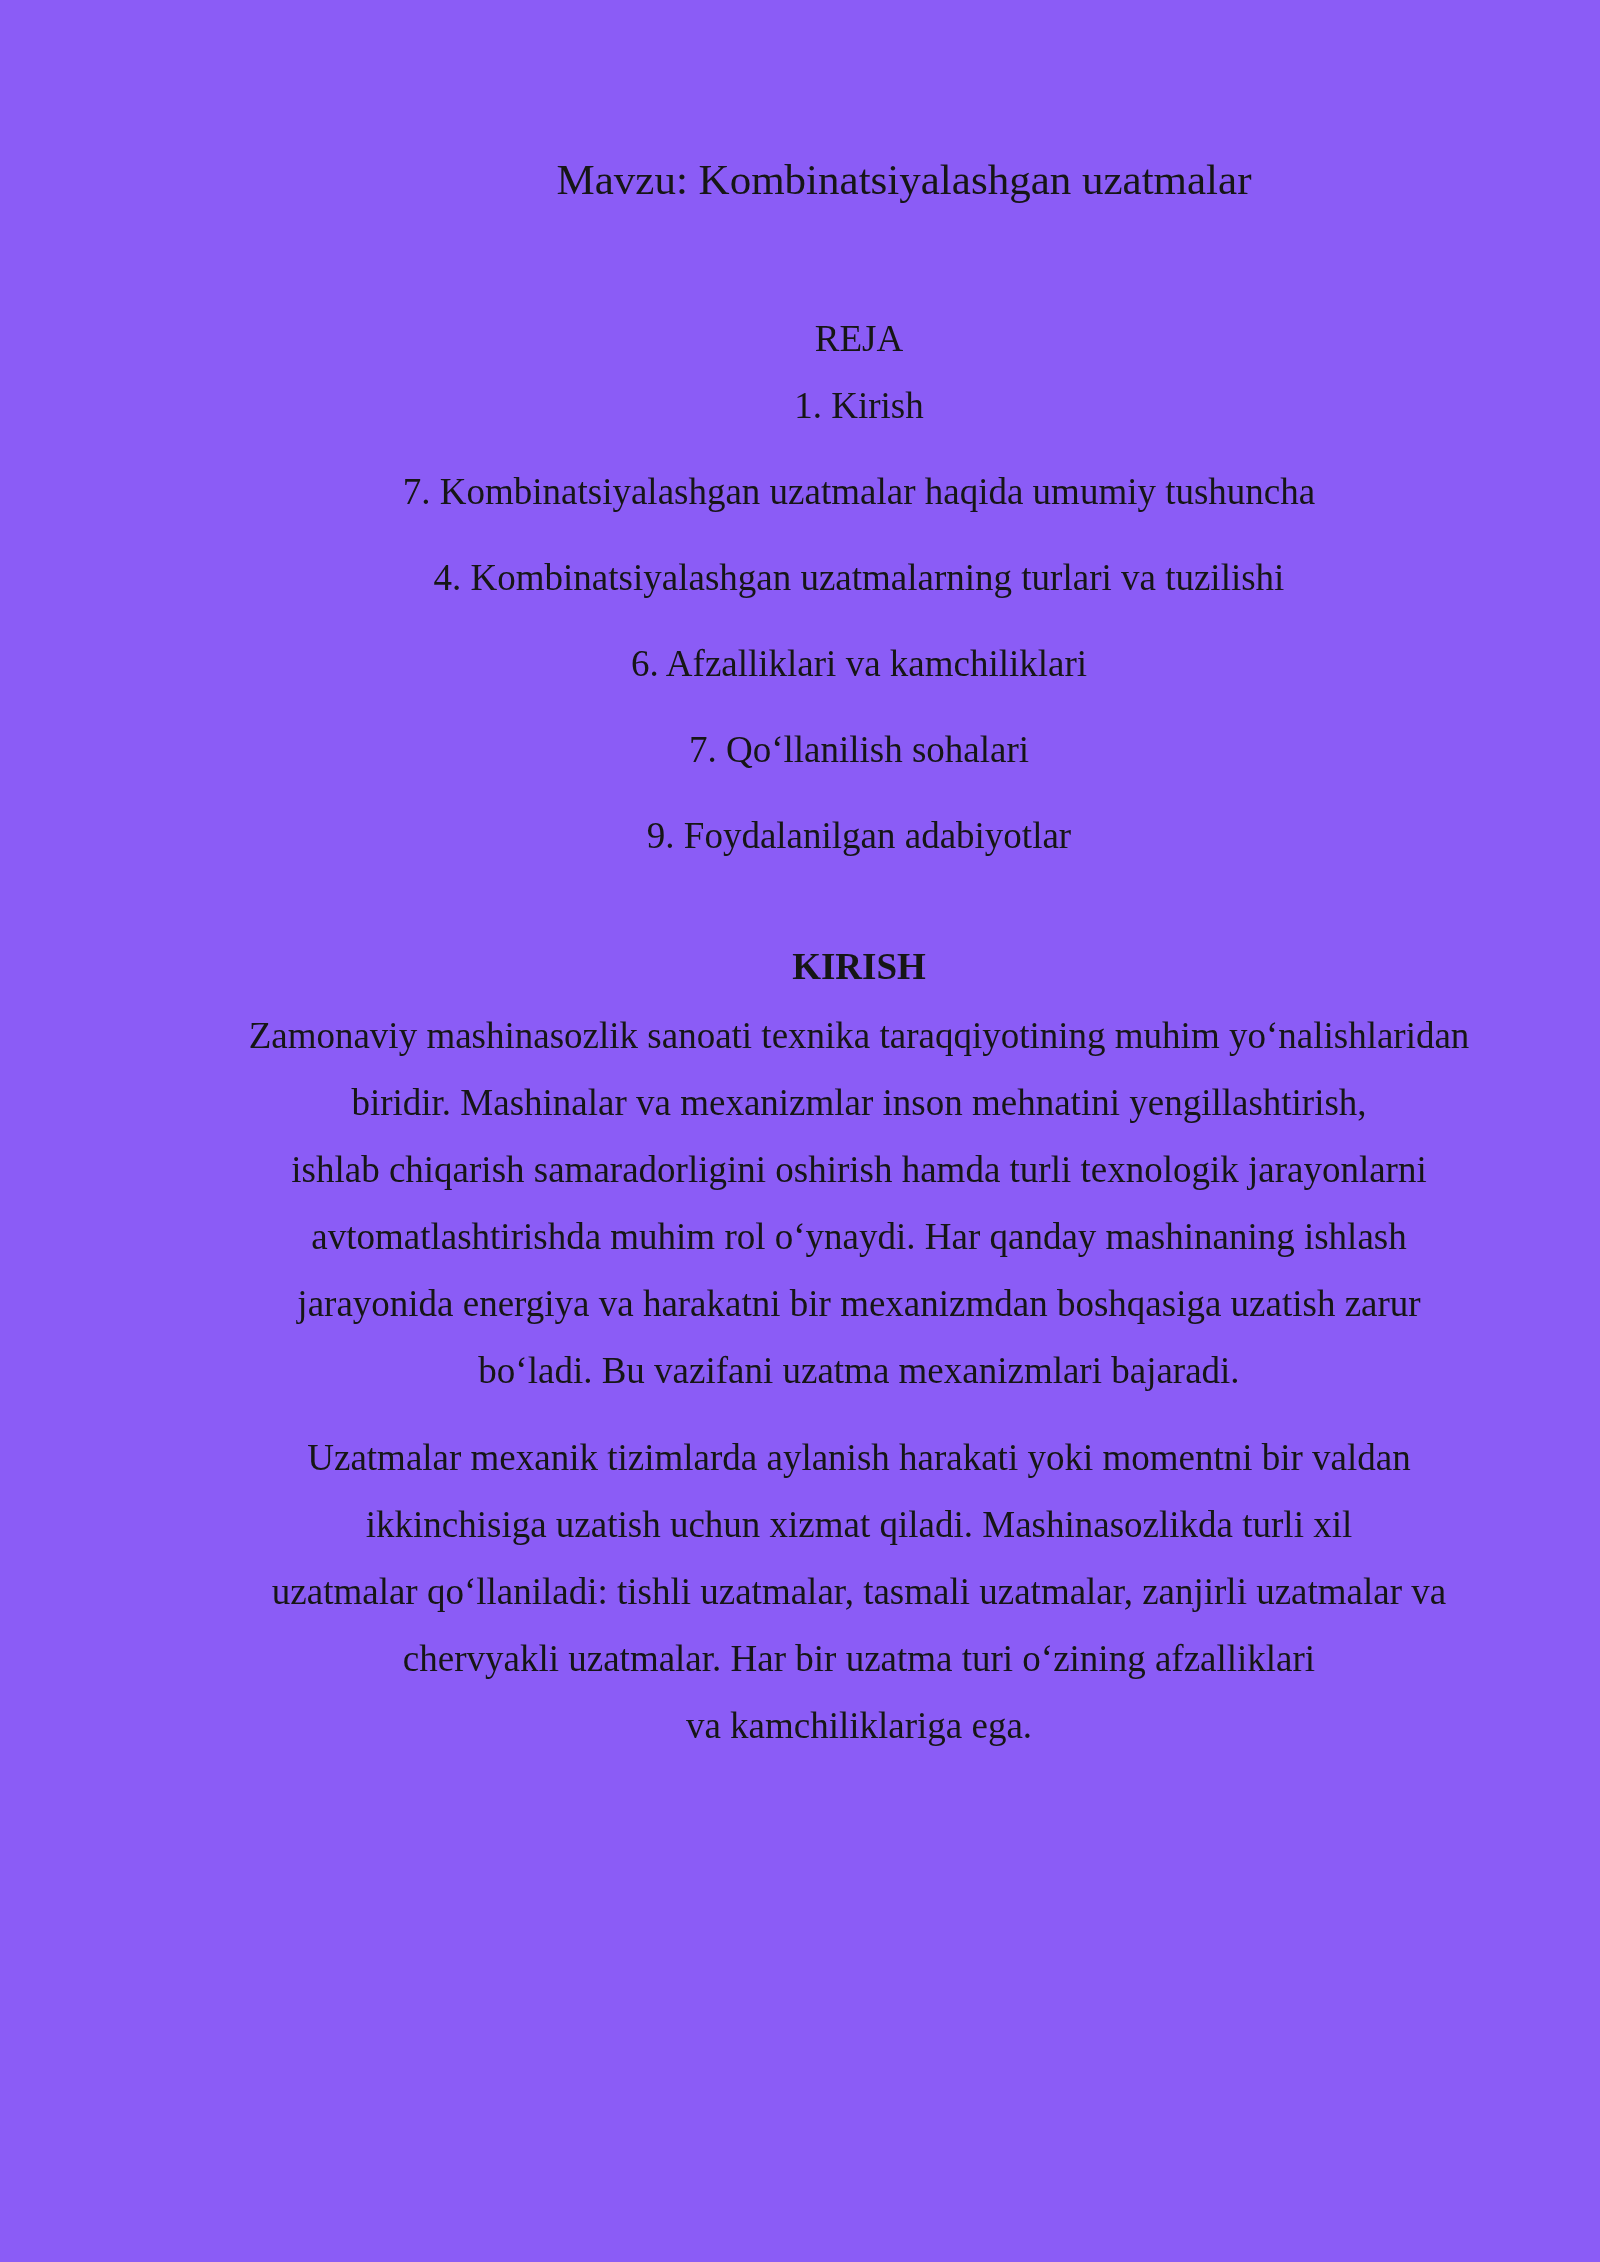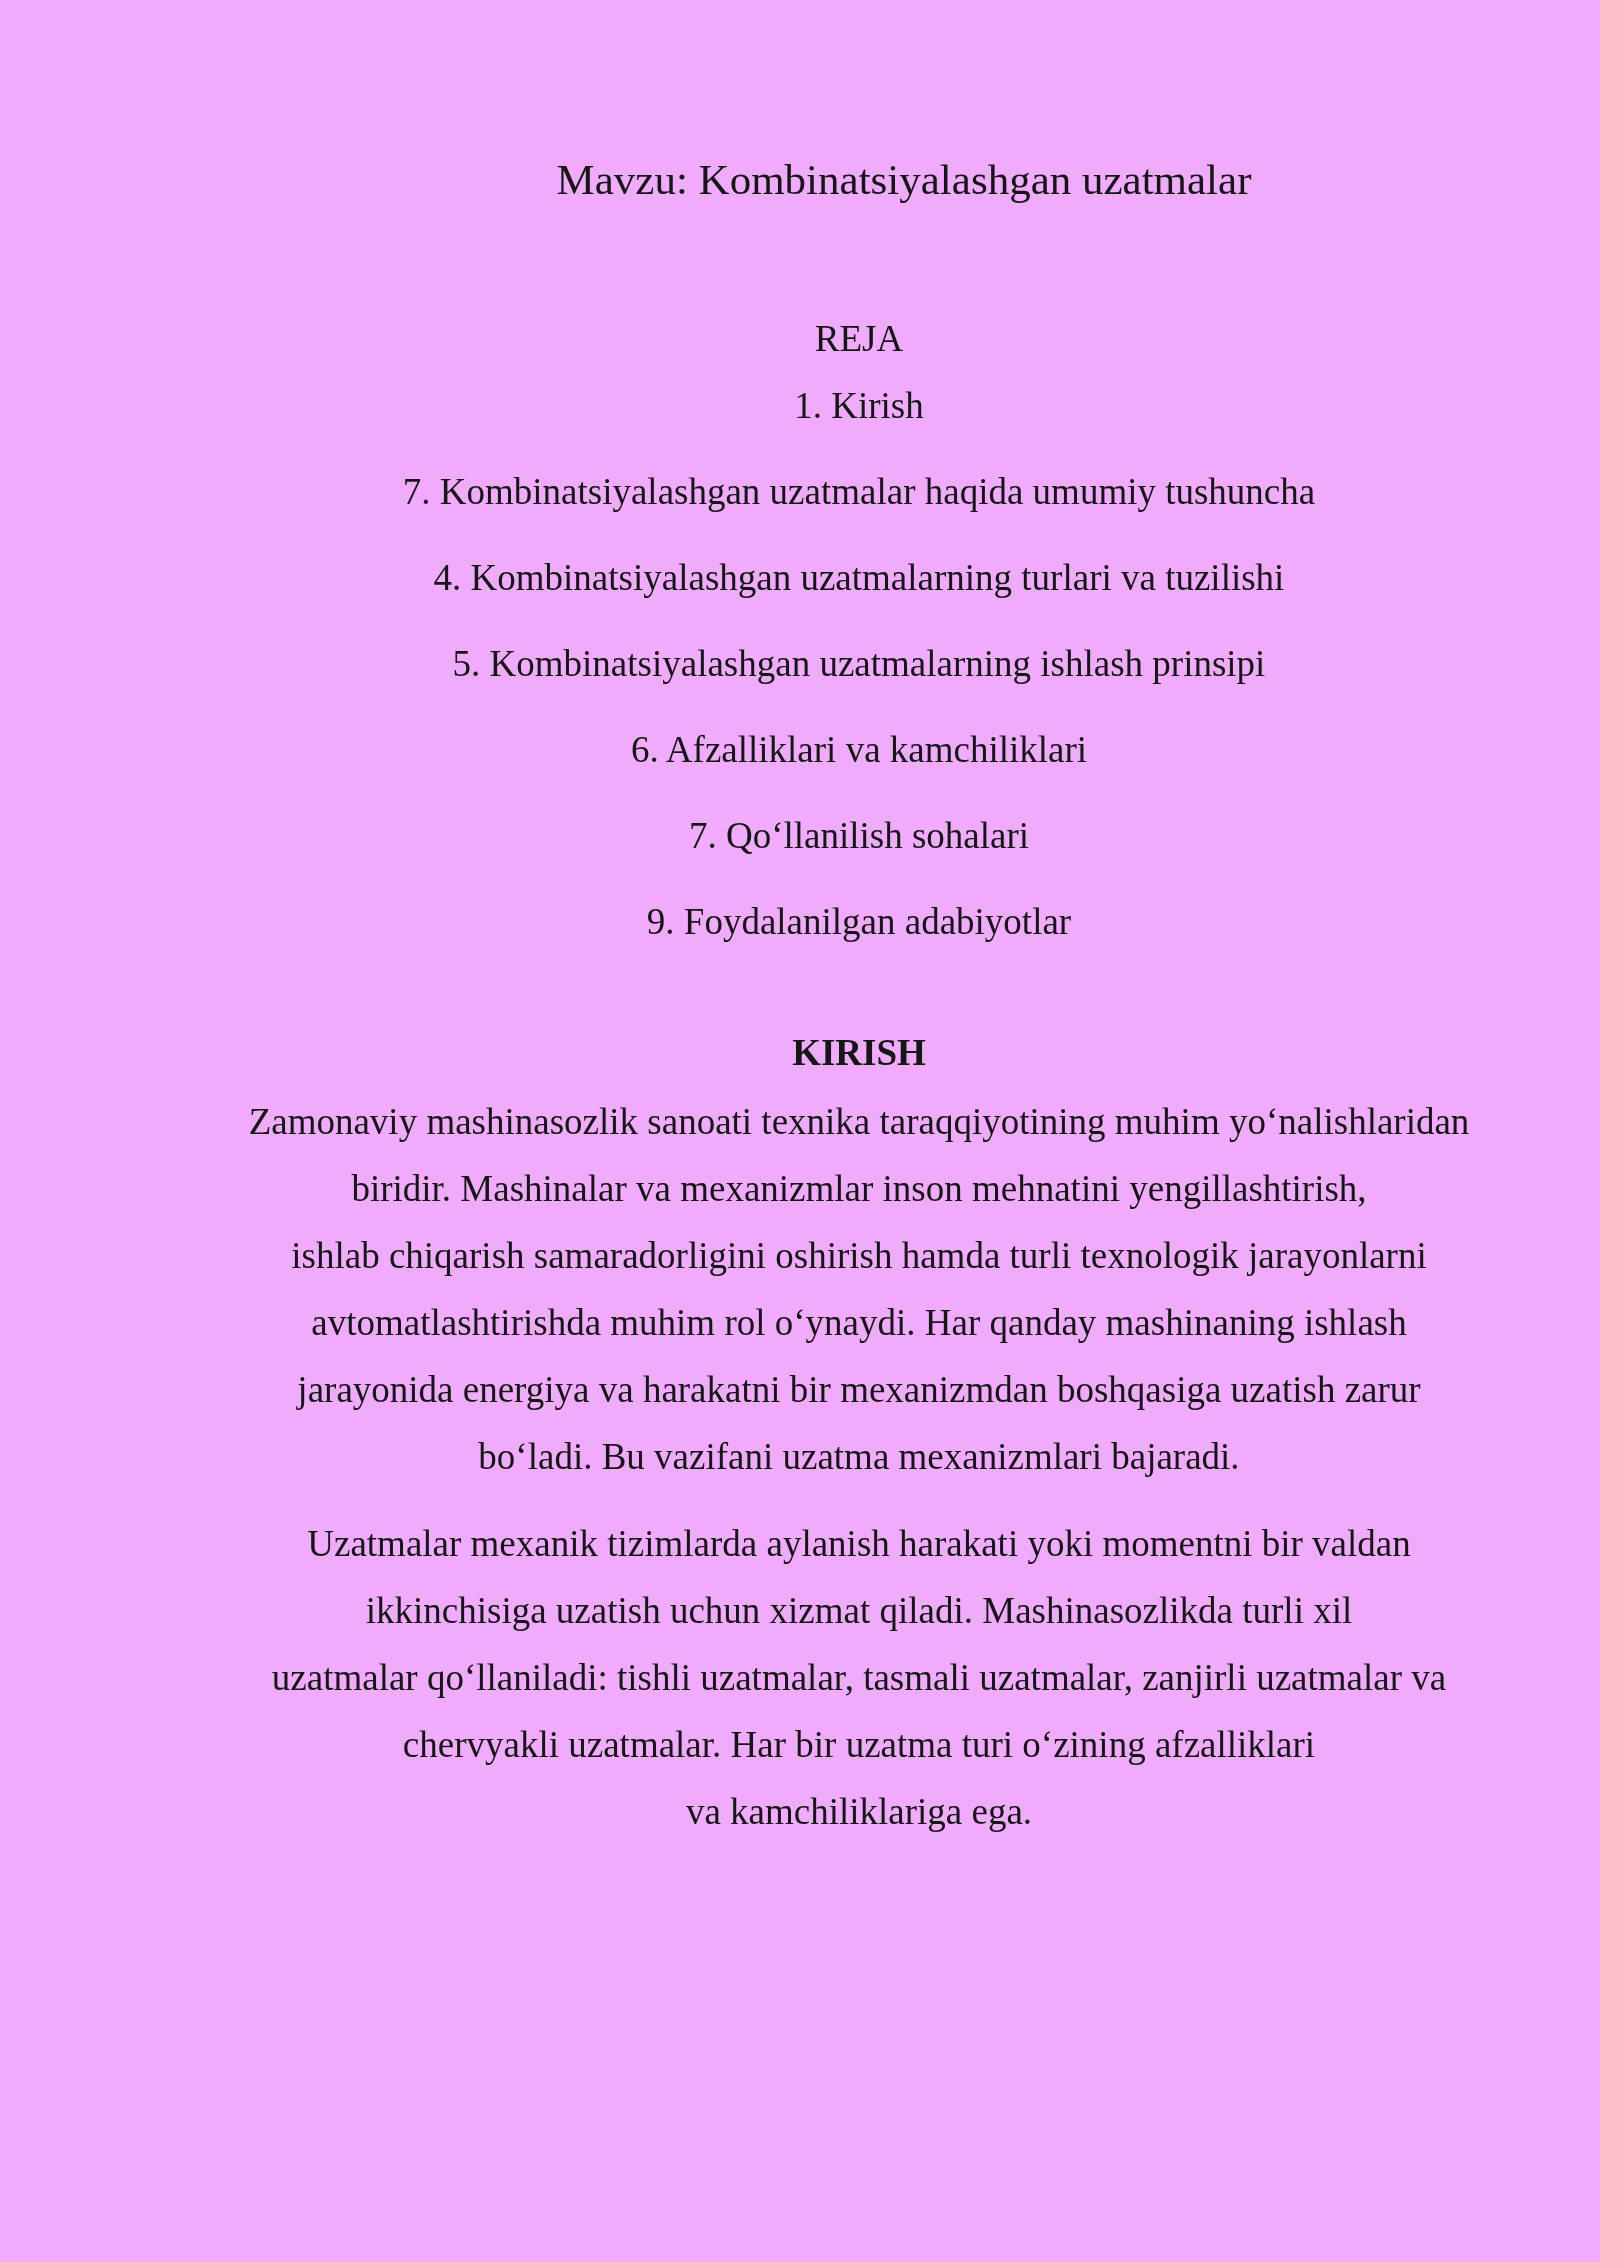--- a/index.html
+++ b/index.html
@@ -4,21 +4,21 @@
 <style>
   html, body {
     margin: 0;
     padding: 0;
     background: #ffffff;
   }
   .page {
     position: relative;
     width: 1600px;
     height: 2262px;
-    background: #f0abfc;
+    background: #8b5cf6;
     color: #161616;
     font-family: "Liberation Serif", "DejaVu Serif", serif;
     overflow: hidden;
   }
   .doc-title {
     margin: 0;
     padding: 150px 20px 0 228px;
     text-align: center;
     font-size: 43px;
     font-weight: 400;
@@ -65,21 +65,20 @@
 
   <h1 class="doc-title">Mavzu: Kombinatsiyalashgan uzatmalar</h1>
 
   <div class="content">
 
     <div class="plan">
       <div class="plan-heading">REJA</div>
       <div class="plan-item first">1. Kirish</div>
       <div class="plan-item">7. Kombinatsiyalashgan uzatmalar haqida umumiy tushuncha</div>
       <div class="plan-item">4. Kombinatsiyalashgan uzatmalarning turlari va tuzilishi</div>
-      <div class="plan-item">5. Kombinatsiyalashgan uzatmalarning ishlash prinsipi</div>
       <div class="plan-item">6. Afzalliklari va kamchiliklari</div>
       <div class="plan-item">7. Qo‘llanilish sohalari</div>
       <div class="plan-item">9. Foydalanilgan adabiyotlar</div>
     </div>
 
     <h2 class="section-heading">KIRISH</h2>
 
     <p class="paragraph">Zamonaviy mashinasozlik sanoati texnika taraqqiyotining muhim yo‘nalishlaridan
 biridir. Mashinalar va mexanizmlar inson mehnatini yengillashtirish,
 ishlab chiqarish samaradorligini oshirish hamda turli texnologik jarayonlarni

